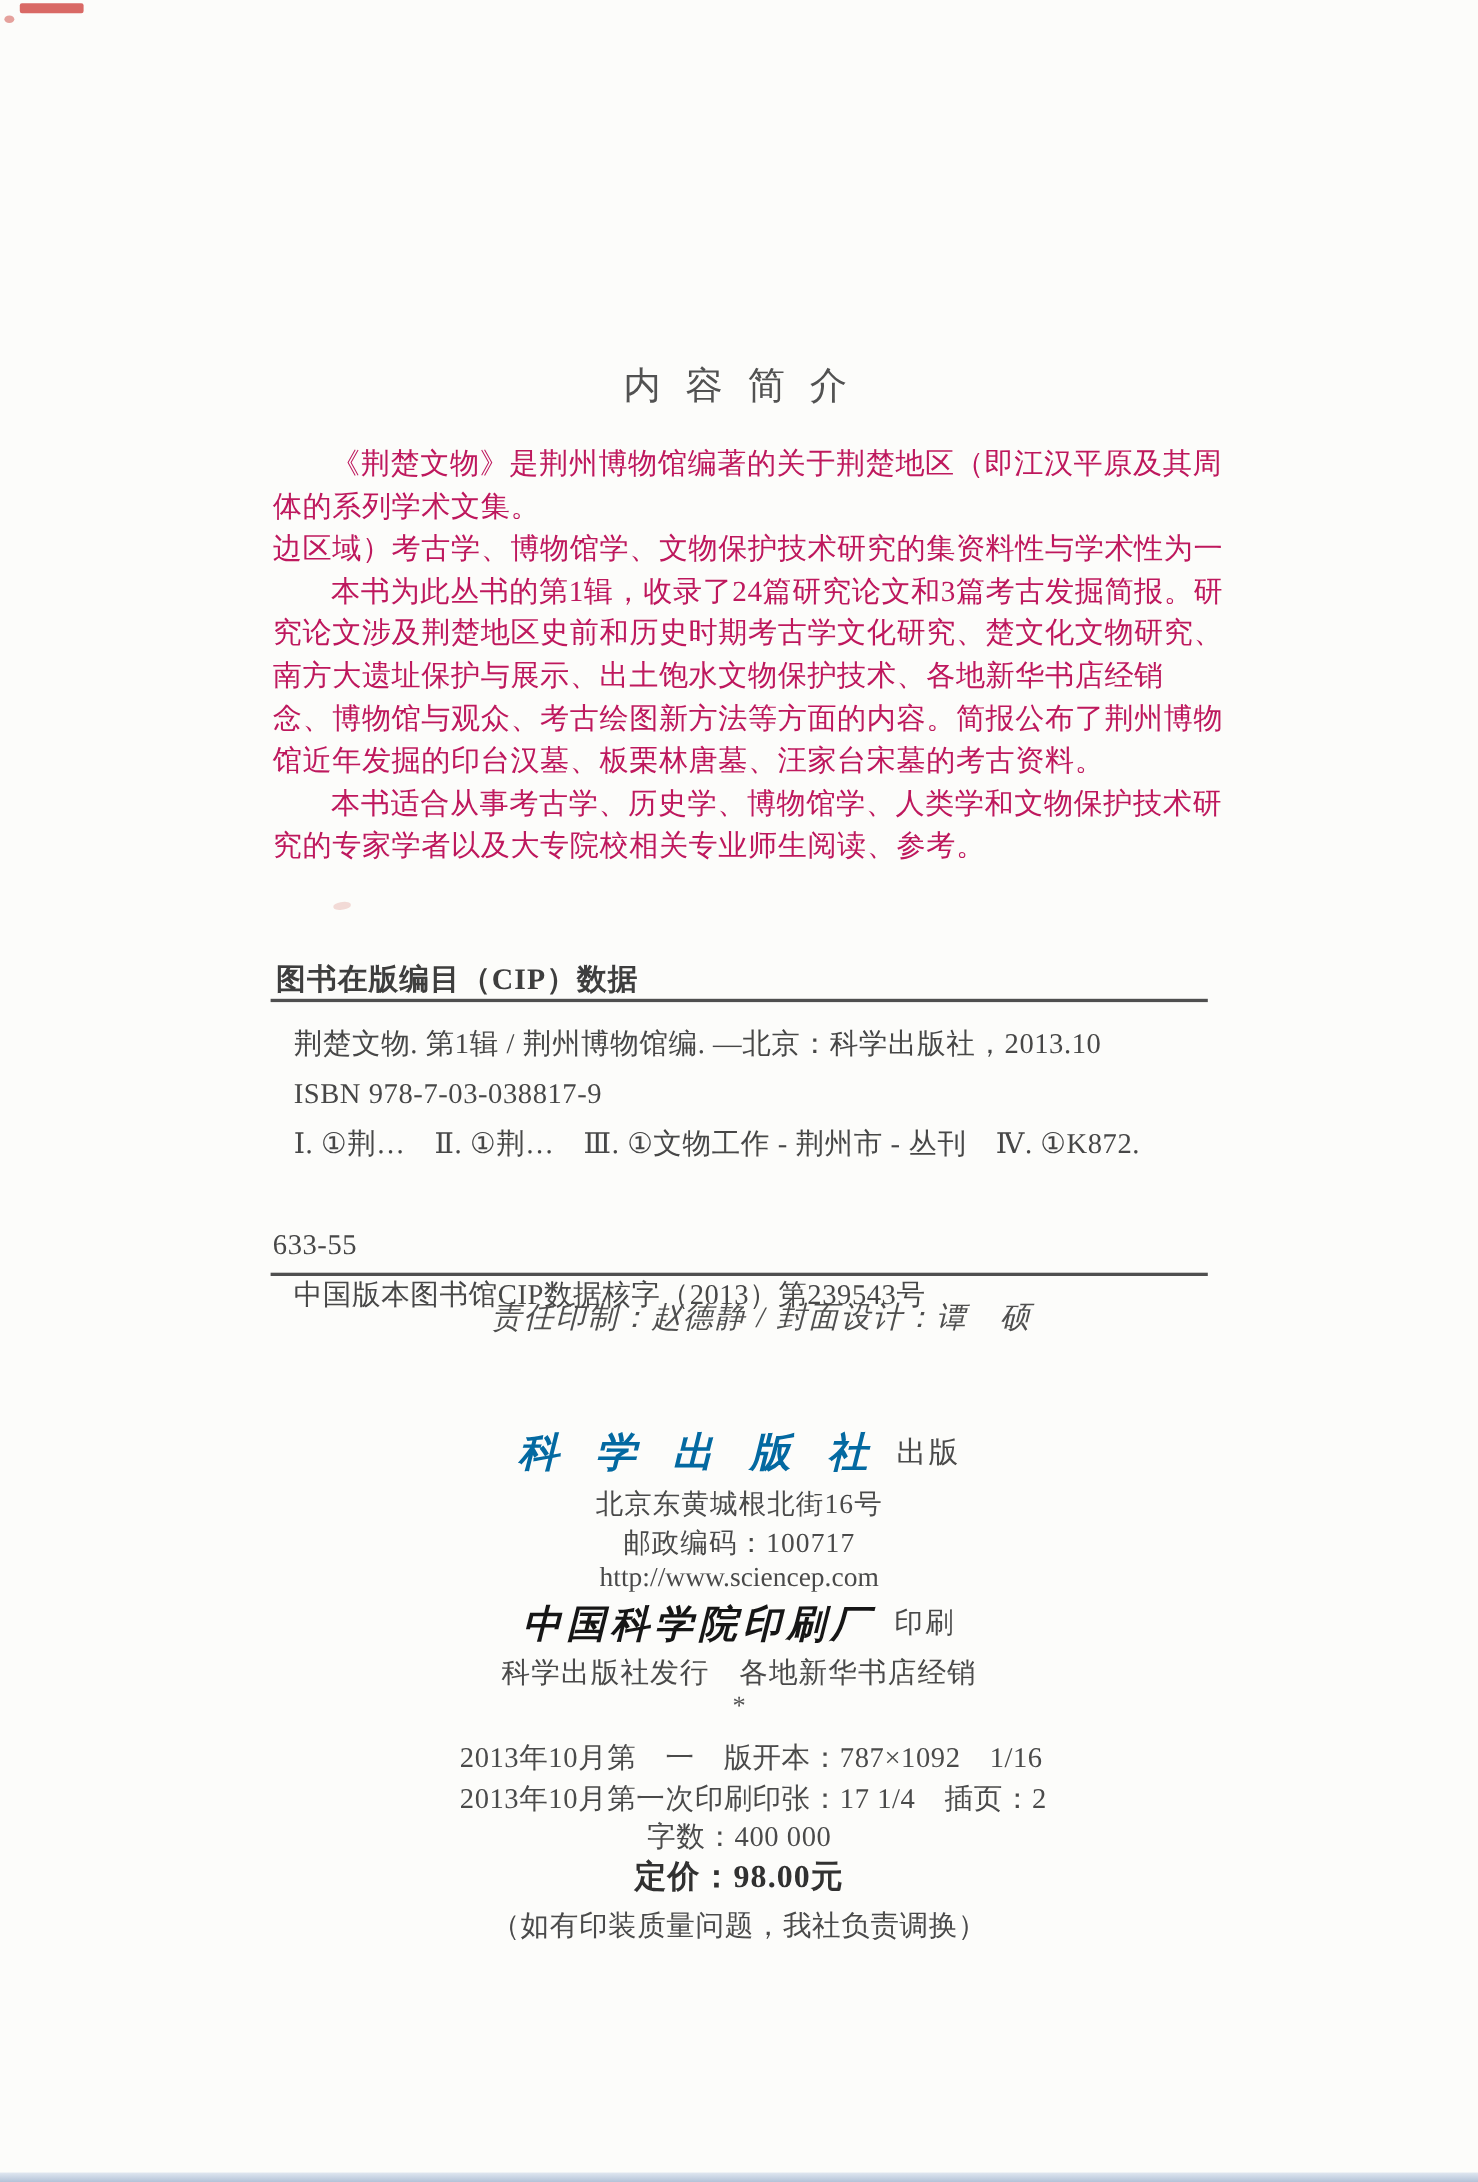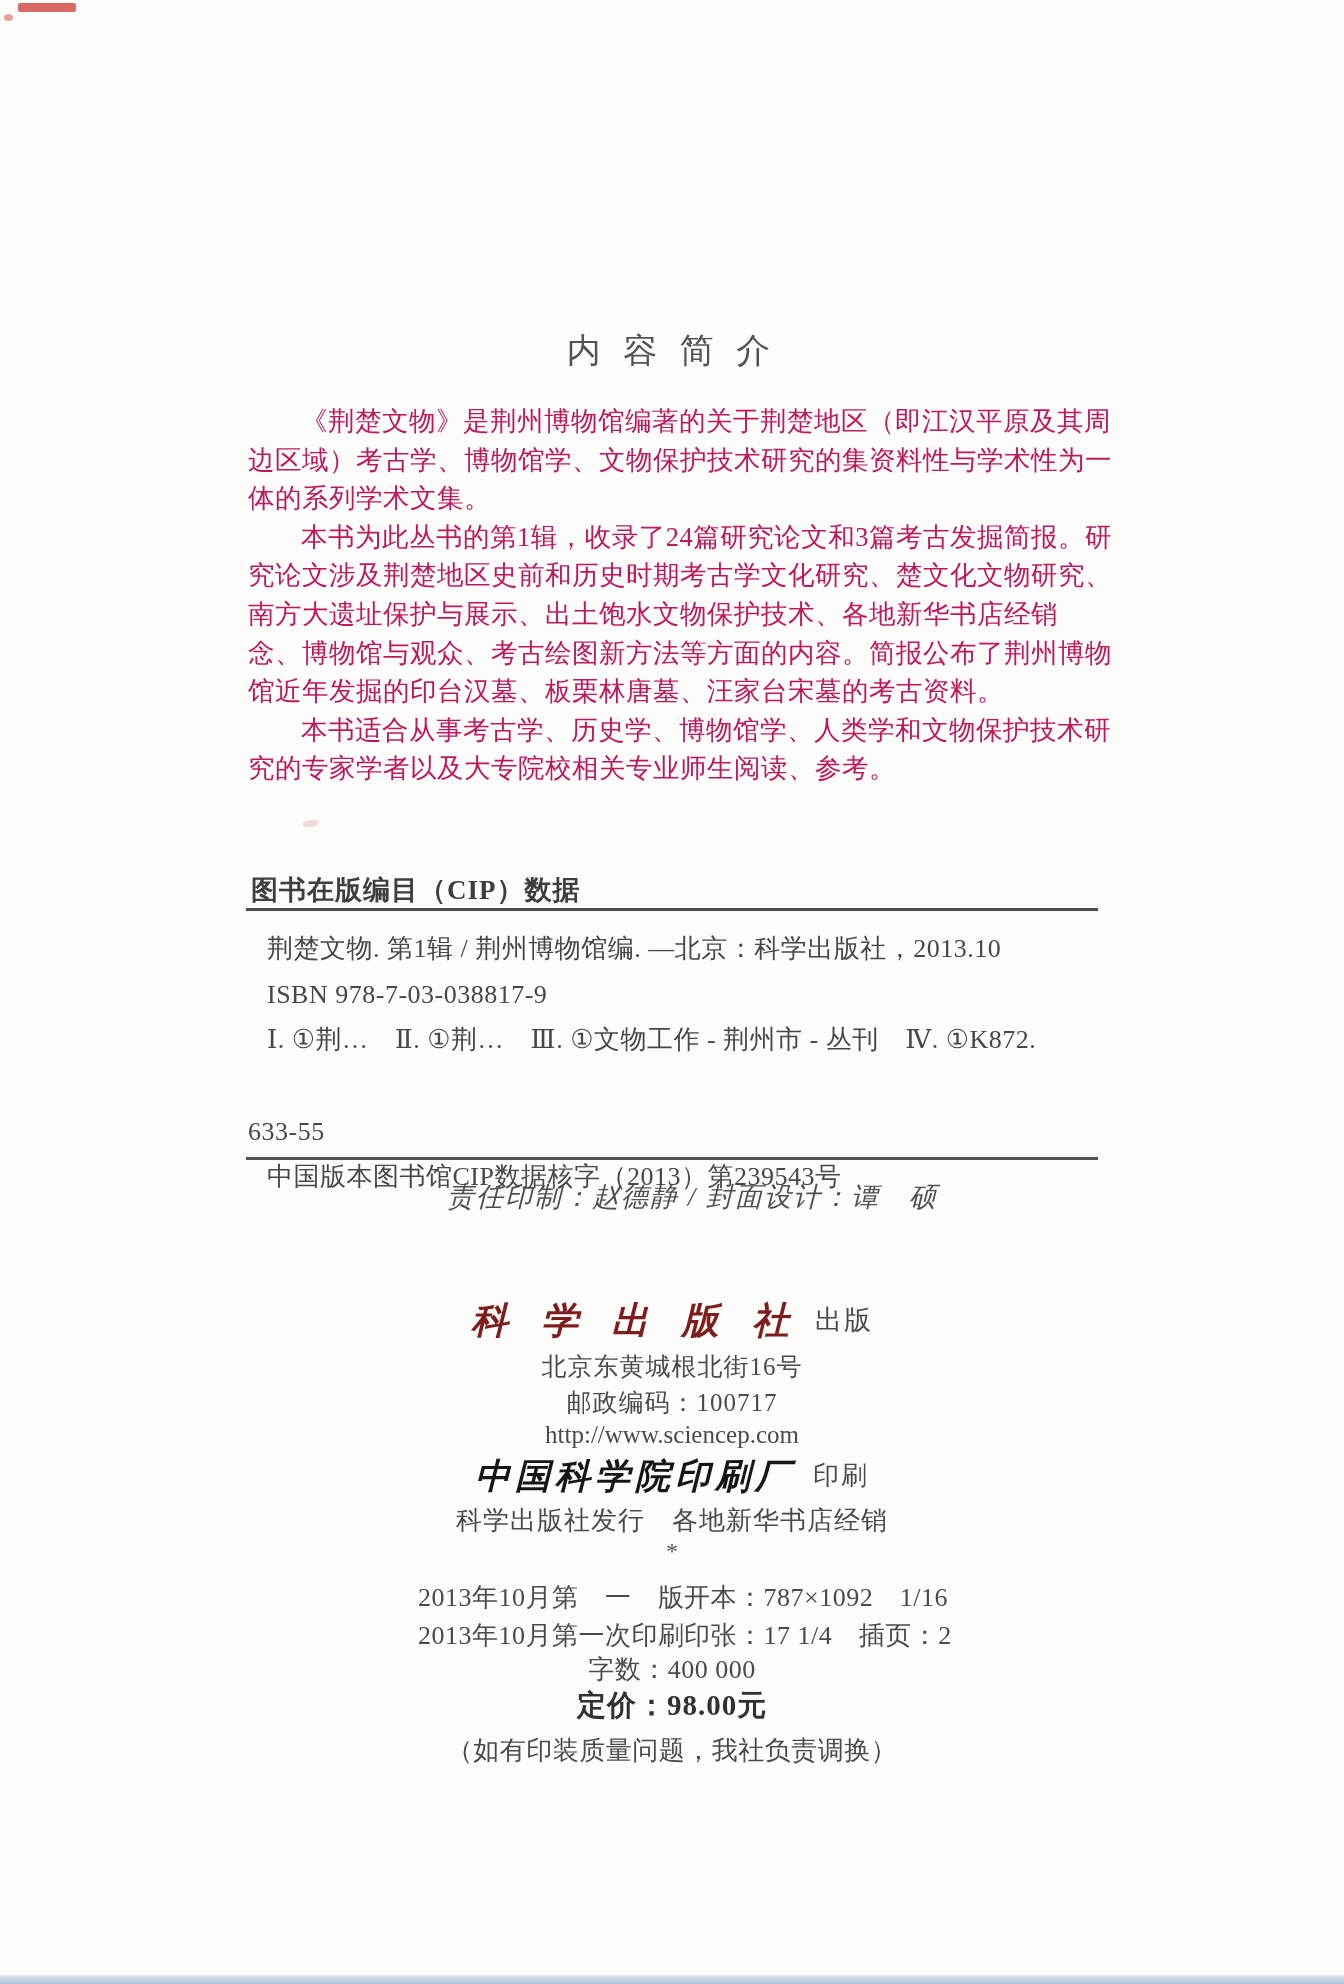--- a/index.html
+++ b/index.html
@@ -81,21 +81,21 @@
     text-align: center;
     white-space: nowrap;
     color: #4a4a4a;
   }
   .press-line   { top: 1296px; }
   .press-script {
     font-size: 37px;
     font-weight: bold;
     font-style: italic;
     letter-spacing: 12px;
-    color: #7f1d1d;
+    color: #0369a1;
   }
   .press-suffix { font-size: 27px; margin-left: 10px; letter-spacing: 2px; vertical-align: 4px; }
   .addr-line    { top: 1350px; font-size: 25px; letter-spacing: 1px; }
   .post-line    { top: 1386px; font-size: 25px; letter-spacing: 1px; }
   .url-line     { top: 1421px; font-size: 25px; }
   .printer-line { top: 1453px; }
   .printer-script {
     font-size: 35px;
     font-weight: 900;
     font-style: italic;
@@ -142,22 +142,22 @@
 
   <div class="artifact red-dash"></div>
   <div class="artifact red-dot"></div>
   <div class="artifact pink-speck"></div>
   <div class="artifact bottom-strip"></div>
 
   <div class="intro-title">内 容 简 介</div>
 
   <div class="intro">
     <div class="line indent">《荆楚文物》是荆州博物馆编著的关于荆楚地区（即江汉平原及其周</div>
+    <div class="line">体的系列学术文集。</div>
     <div class="line">边区域）考古学、博物馆学、文物保护技术研究的集资料性与学术性为一</div>
-    <div class="line">体的系列学术文集。</div>
     <div class="line indent">本书为此丛书的第1辑，收录了24篇研究论文和3篇考古发掘简报。研</div>
     <div class="line">究论文涉及荆楚地区史前和历史时期考古学文化研究、楚文化文物研究、</div>
     <div class="line">南方大遗址保护与展示、出土饱水文物保护技术、各地新华书店经销</div>
     <div class="line">念、博物馆与观众、考古绘图新方法等方面的内容。简报公布了荆州博物</div>
     <div class="line">馆近年发掘的印台汉墓、板栗林唐墓、汪家台宋墓的考古资料。</div>
     <div class="line indent">本书适合从事考古学、历史学、博物馆学、人类学和文物保护技术研</div>
     <div class="line">究的专家学者以及大专院校相关专业师生阅读、参考。</div>
   </div>
 
   <div class="cip-heading">图书在版编目（CIP）数据</div>

